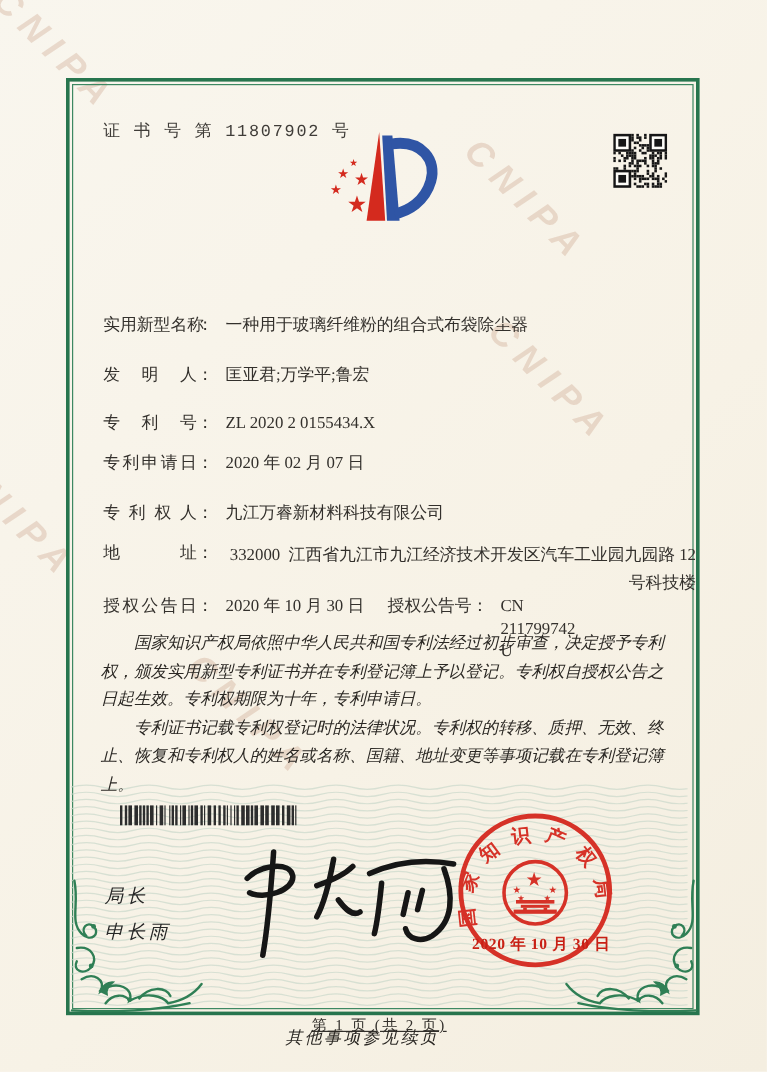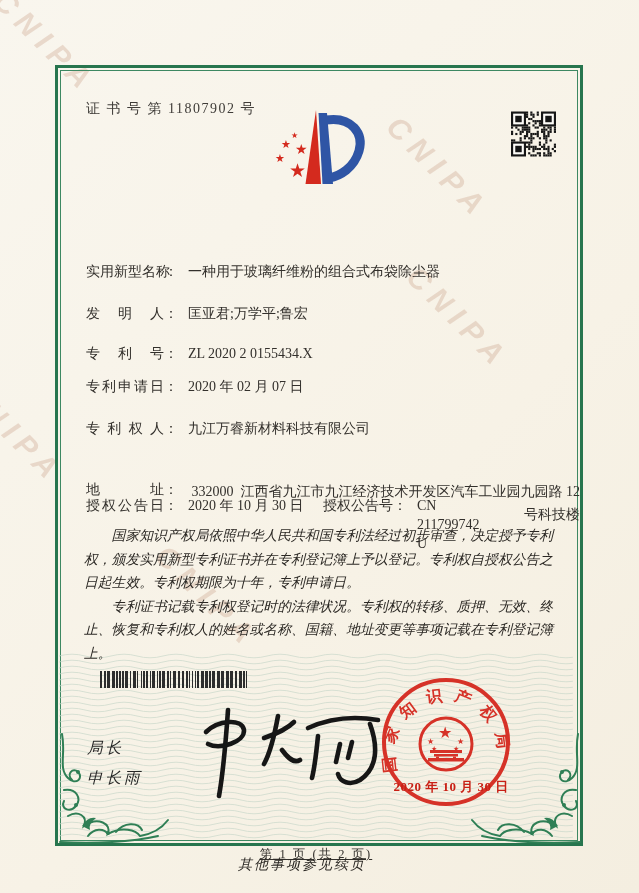--- a/index.html
+++ b/index.html
@@ -20,32 +20,32 @@
   .frame-inner{position:absolute;inset:2px;border:1px solid #3d8862;}
 
   .guilloche{position:absolute;left:59px;top:650px;z-index:2;}
 
   .flourish{position:absolute;z-index:3;}
   .flourish.bl{left:58px;top:732px;}
   .flourish.br{left:467px;top:732px;transform:scaleX(-1);}
 
   
   .cert-no{position:absolute;left:86px;top:100px;z-index:4;font-size:14px;
-           letter-spacing:1.5px;color:#3f3c38;}
+           letter-spacing:1.5px;color:#3f3c38;font-family:Liberation Mono, monospace;}
   .logo{position:absolute;left:270px;top:104px;z-index:4;}
   .qr{position:absolute;left:511px;top:111px;z-index:4;}
   .title{position:absolute;left:55px;top:186px;width:522px;z-index:4;text-align:center;
          font-size:34px;font-weight:bold;letter-spacing:6px;color:#141414;}
 
   .row{position:absolute;left:86px;z-index:4;display:flex;font-size:14px;
        color:#33302c;white-space:nowrap;line-height:19px;}
   .lbl{display:inline-block;width:78px;text-align:justify;text-align-last:justify;}
   .colon{margin-right:2px;}
   .val{margin-left:8px;white-space:pre-wrap;}
-  .row.addr{white-space:normal;margin-top:28px;}
+  .row.addr{white-space:normal;}
   .row.addr .val{width:392px;line-height:23px;text-align:right;}
   .pair2{position:absolute;left:237px;top:0;display:flex;white-space:nowrap;}
   .pair2 .lbl{width:70px;}
 
   .legal{position:absolute;left:84px;top:524px;width:476px;z-index:4;font-size:13.8px;
          line-height:23.6px;color:#2b2824;font-style:italic;}
   .legal p{margin:0;text-indent:2em;}
 
   .barcode{position:absolute;left:100px;top:671px;z-index:4;}
 

